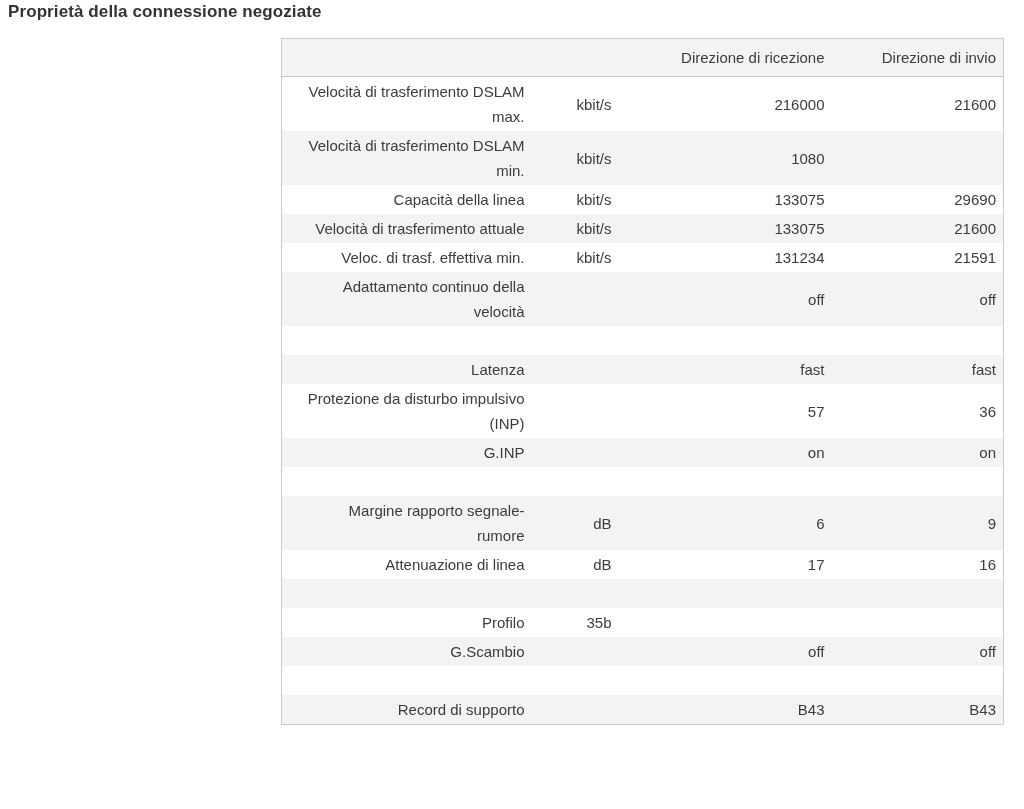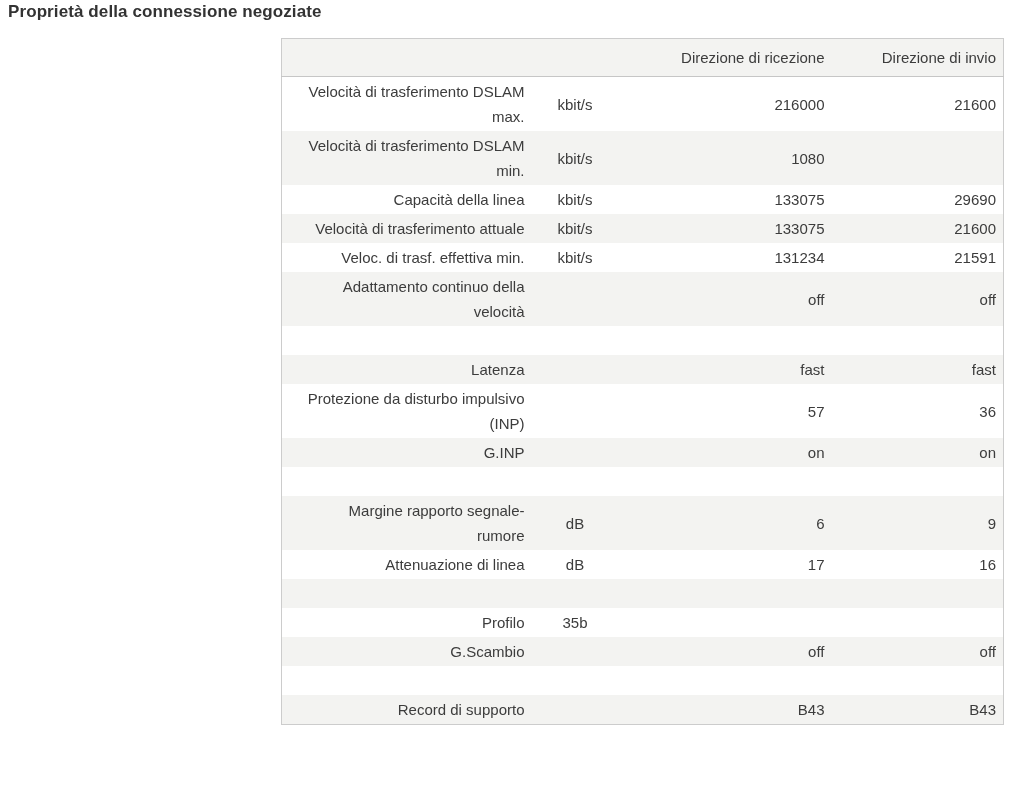--- a/index.html
+++ b/index.html
@@ -54,21 +54,21 @@
   tbody td {
     padding: 2px 7px;
     line-height: 25px;
     vertical-align: middle;
     overflow: hidden;
   }
   tbody tr:nth-child(even) td {
     background: var(--stripe-color, #f3f3f1);
   }
   td.label { white-space: pre-line; }
-  td.unit  { text-align: center; white-space: nowrap; }
+  td.unit  { text-align: right; white-space: nowrap; }
   tr.spacer td { height: 25px; }
 </style>
 </head>
 <body>
 
 <div class="page">
   <div class="page-title">Proprietà della connessione negoziate</div>
 
   <table class="props">
     <colgroup>

